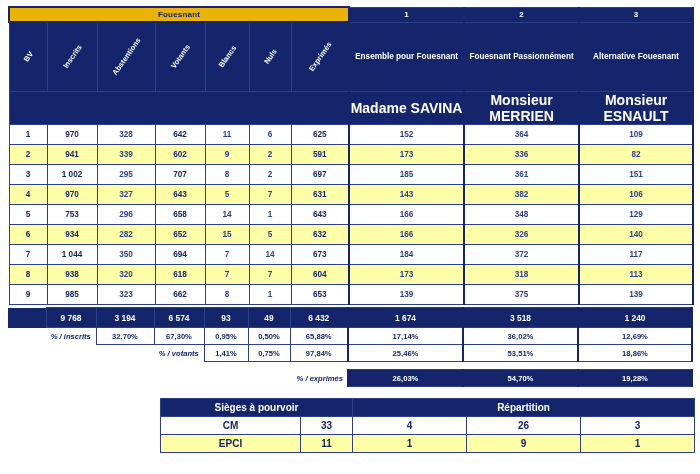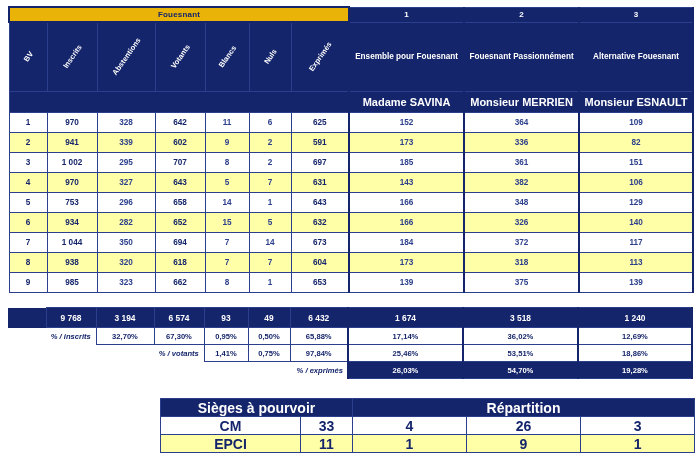--- a/index.html
+++ b/index.html
@@ -26,21 +26,21 @@
 
   
   .rot-row td{background:#15256b;height:62px;position:relative;}
   .rot{
     display:block;
     transform:rotate(-55deg);
     transform-origin:center center;
     color:#ffffff;font-size:7.5px;font-weight:bold;white-space:nowrap;
   }
   .listhead{background:#15256b;color:#ffffff;font-size:8.2px;line-height:11px;padding:3px 2px;}
-  .candhead{background:#15256b;color:#ffffff;font-size:11px;height:20px;}
+  .candhead{background:#15256b;color:#ffffff;font-size:14px;height:20px;}
 
   
   .r-white td{background:#ffffff;height:19px;}
   .r-yellow td{background:#ffffa8;height:19px;}
   .num{font-size:8.2px;}
   .light{font-weight:bold;color:#2b3f8c;}
 
   
   .tot td{background:#15256b;color:#ffffff;height:19px;font-size:8.4px;}
 
@@ -49,21 +49,21 @@
   .pct table{width:684px;}
   .pct td{height:16px;font-size:7.6px;}
   .lbl{background:#ffffff;color:#15256b;font-style:italic;font-weight:bold;font-size:7.4px;border:none;}
   .noborder{border:none;background:transparent;}
   .pctcell{background:#ffffff;color:#15256b;}
   .pctcell-blue{background:#15256b;color:#ffffff;}
 
   
   .bottom{position:absolute;left:160px;top:398px;width:534px;}
   .bottom table{width:534px;}
-  .bottom td{height:17px;font-size:14px;}
+  .bottom td{height:17px;font-size:10px;}
   .b-head{background:#15256b;color:#ffffff;}
   .b-cell{background:#ffffff;color:#15256b;}
   .b-yellow{background:#ffffa8;color:#15256b;}
 
   
   .sep-l{border-left:2px solid #15256b;}
   .sep-r{border-right:2px solid #15256b;}
   .outer{border:2px solid #15256b;}
 </style>
 </head>
@@ -325,21 +325,21 @@
         <td class="pctcell">0,75%</td>
         <td class="pctcell">97,84%</td>
         <td class="pctcell sep-l">25,46%</td>
         <td class="pctcell sep-l">53,51%</td>
         <td class="pctcell sep-l sep-r">18,86%</td>
       </tr>
     </tbody>
       </table>
   </div>
 
-  <div class="pct" style="top:361px">
+  <div class="pct" style="top:369px">
     <table>
       <colgroup>
         <col style="width:38px">
           <col style="width:50px">
           <col style="width:58px">
           <col style="width:50px">
         <col style="width:44px">
           <col style="width:42px">
           <col style="width:58px">
         <col style="width:115px">

